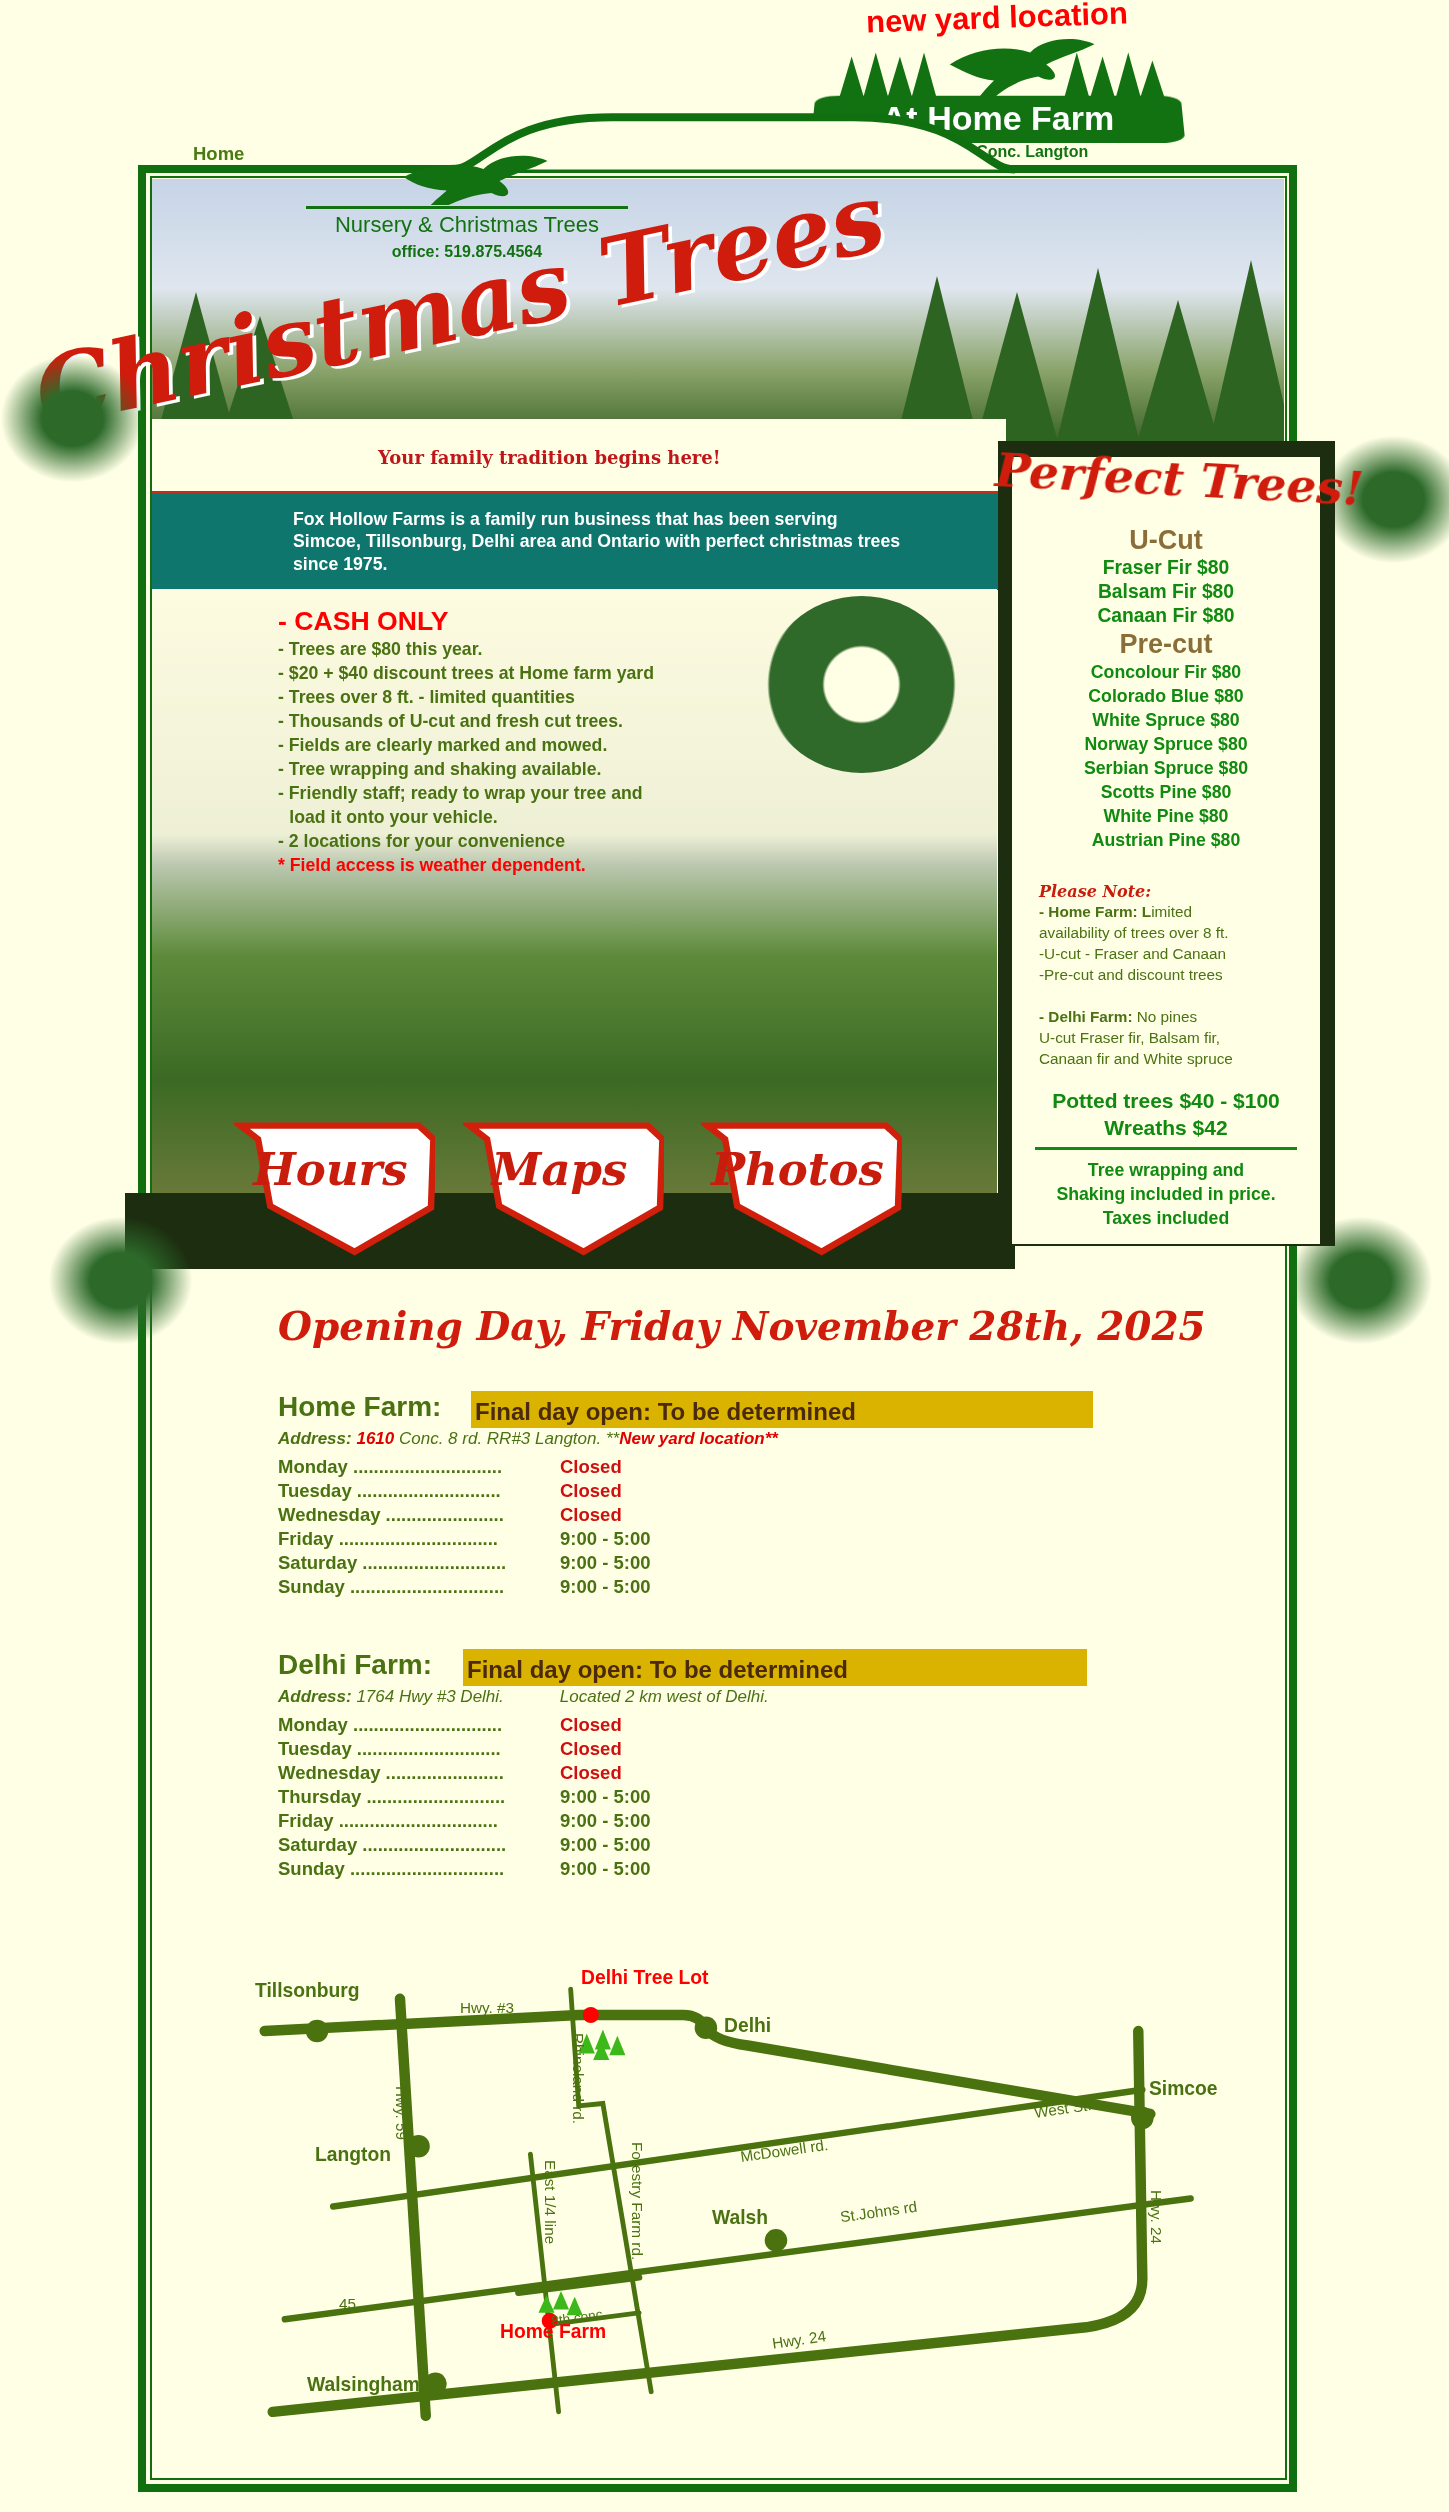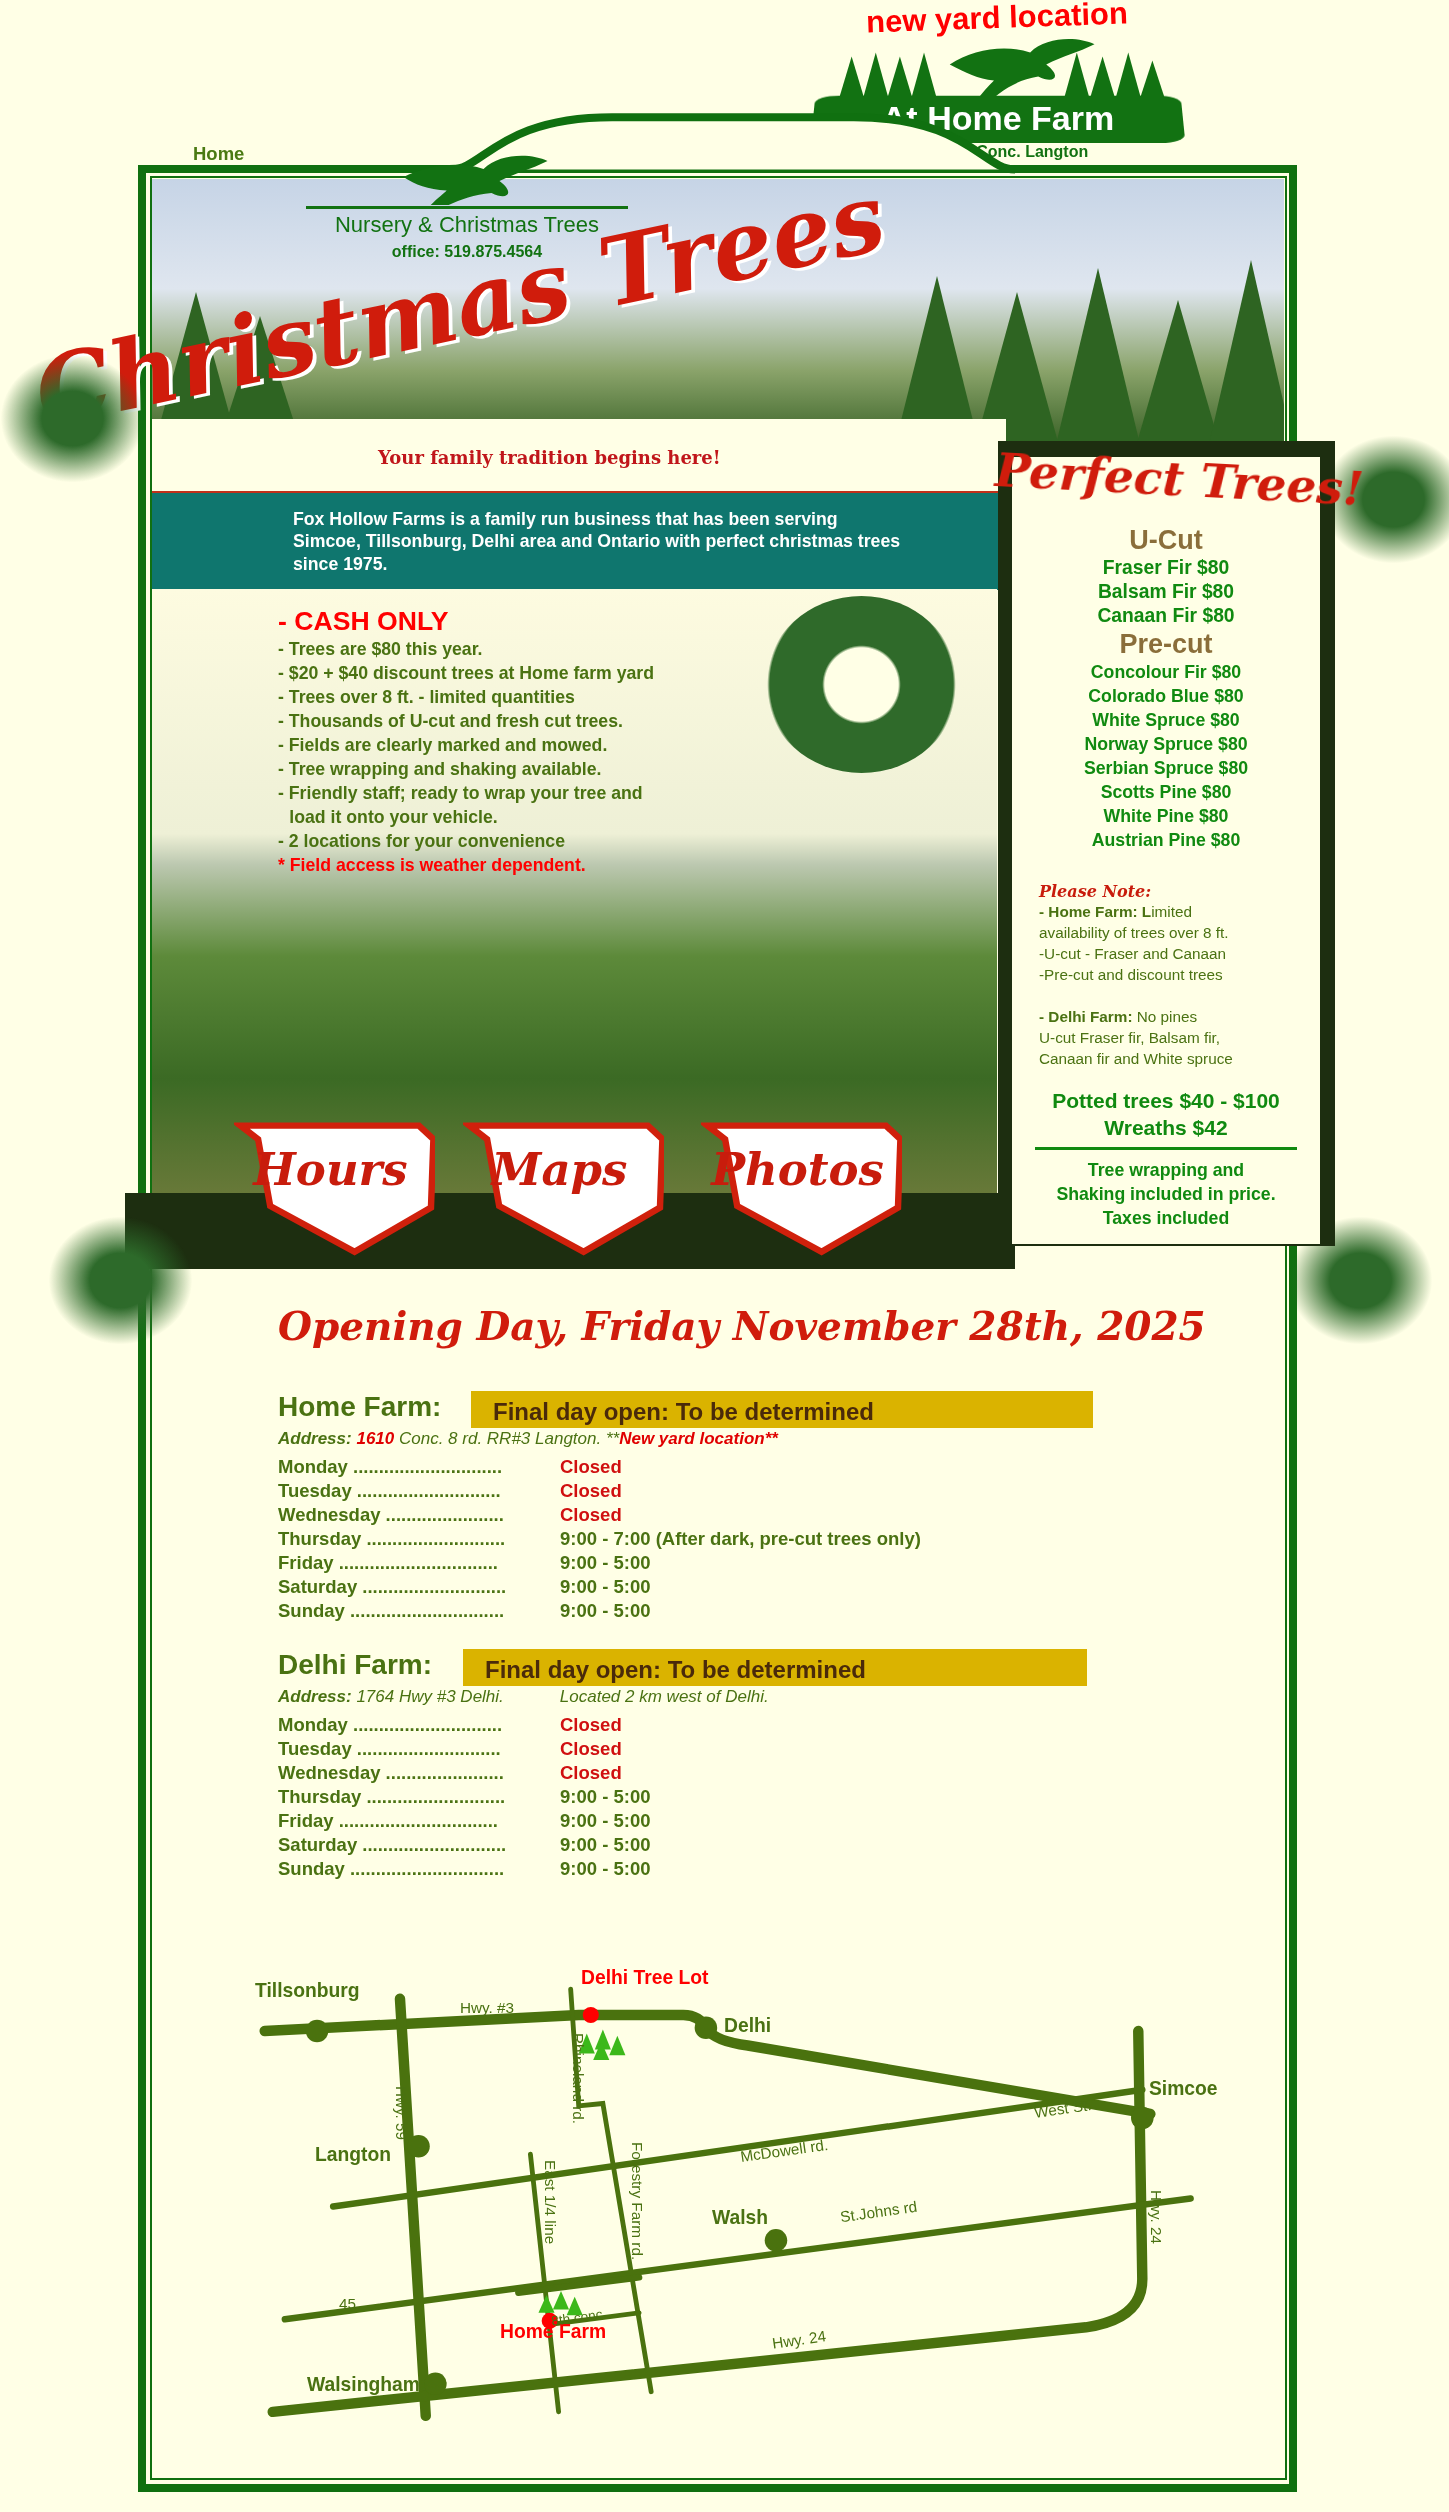--- a/index.html
+++ b/index.html
@@ -60,21 +60,21 @@
   #note b{color:#4a7212;}
   #potted{left:1012px;top:1087px;width:308px;text-align:center;color:#108a10;font-weight:bold;font-size:21px;line-height:27px;}
   #potted .rule{width:262px;height:2.4px;background:#108a10;margin:6.4px auto 8px;}
   #potted .small{font-size:17.7px;line-height:24px;}
   
   .pine{position:absolute;width:145px;height:129px;background:radial-gradient(ellipse at center,#2d6a2a 0 30%,rgba(45,106,42,.5) 50%,transparent 70%);}
   
   #opening{left:278px;top:1303px;color:#d01c0c;font-family:"DejaVu Serif",serif;font-style:italic;font-weight:bold;font-size:39px;white-space:nowrap;}
   .farm{position:absolute;left:278px;}
   .farm .fname{color:#4a7212;font-weight:bold;font-size:28px;}
-  .farm .final{position:absolute;background:#dab300;color:#4a2a0a;font-weight:bold;font-size:24px;height:37px;line-height:42px;padding-left:22px;box-sizing:border-box;}
+  .farm .final{position:absolute;background:#dab300;color:#4a2a0a;font-weight:bold;font-size:24px;height:37px;line-height:42px;padding-left:4px;box-sizing:border-box;}
   .farm .addr{color:#4a7212;font-style:italic;font-size:17px;margin-top:6px;}
   .farm .addr b{font-weight:bold;}
   .farm .addr .red{color:#e00000;font-weight:bold;}
   .hrs{margin-top:6.4px;}
   .hrs .row{height:24px;line-height:24px;font-weight:bold;font-size:18.5px;color:#4a7212;white-space:nowrap;}
   .hrs .day{display:inline-block;width:282px;}
   .hrs .closed{color:#d01010;}
   
   #map{left:152px;top:1965px;width:1132px;height:467px;}
   .maplbl{position:absolute;color:#4a7212;font-size:15.3px;white-space:nowrap;}
@@ -221,21 +221,20 @@
 <div id="opening" class="abs">Opening Day, Friday November 28th, 2025</div>
 
 <div class="farm" style="top:1391px">
   <span class="fname">Home Farm:</span>
   <div class="final" style="left:193px;top:0;width:622px">Final day open: To be determined</div>
   <div class="addr"><b>Address:</b> <span class="red">1610</span><span> Conc. 8 rd. RR#3 Langton.  **</span><span class="red">New yard location</span><span class="red">**</span></div>
   <div class="hrs">
     <div class="row"><span class="day">Monday .............................</span><span class="closed">Closed</span></div>
     <div class="row"><span class="day">Tuesday ............................</span><span class="closed">Closed</span></div>
     <div class="row"><span class="day">Wednesday .......................</span><span class="closed">Closed</span></div>
-    <div class="row"><span class="day">Thursday ...........................</span><span>9:00 - 7:00  (After dark, pre-cut trees only)</span></div>
     <div class="row"><span class="day">Friday ...............................</span><span>9:00 - 5:00</span></div>
     <div class="row"><span class="day">Saturday ............................</span><span>9:00 - 5:00</span></div>
     <div class="row"><span class="day">Sunday ..............................</span><span>9:00 - 5:00</span></div>
   </div>
 </div>
 
 <div class="farm" style="top:1649px">
   <span class="fname">Delhi Farm:</span>
   <div class="final" style="left:185px;top:0;width:624px">Final day open: To be determined</div>
   <div class="addr"><b>Address:</b><span> 1764 Hwy #3 Delhi.</span><span style="display:inline-block;width:56px"></span><span>Located 2 km west of Delhi.</span></div>

